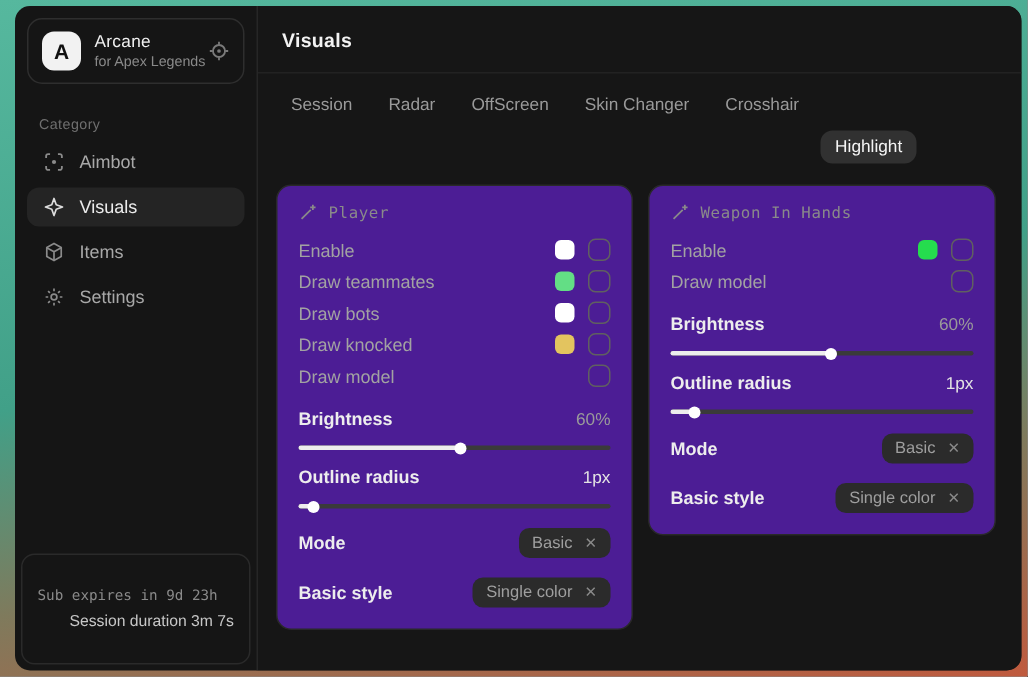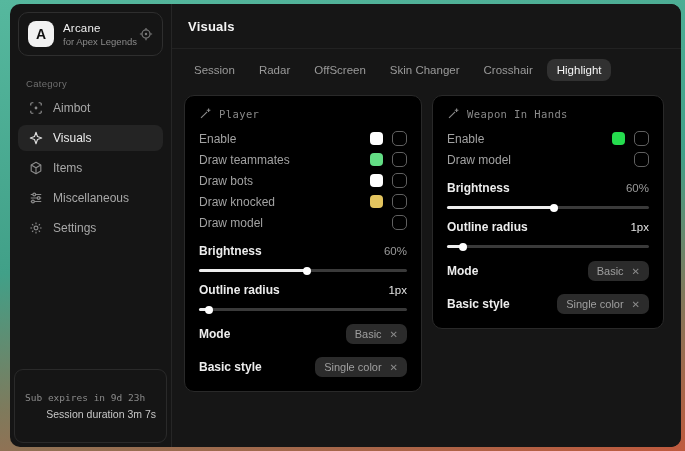--- a/index.html
+++ b/index.html
@@ -40,24 +40,24 @@
     margin:4px; padding:22px 10px; border:1px solid #2a2a2a; border-radius:9px;
   }
   .session-line1 { font-family:"DejaVu Sans Mono", monospace; color:#8a8a8a; font-size:9.5px; }
   .session-line2 { color:#c7c7c7; font-size:10.5px; margin-top:5px;text-align:right; }
   
   .main { flex:1; display:flex; flex-direction:column; background:#161616; }
   .main-header { height:45px; display:flex; align-items:center; padding:0 16px; border-bottom:1px solid #222222; }
   .main-title { color:#f2f2f2; font-size:13px; font-weight:bold; letter-spacing:.2px; }
   .tabs { display:flex; gap:4px; padding:10px 12px 0 12px; }
   .tab { padding:5px 10px; border-radius:8px; color:#9a9a9a; font-size:11.5px; cursor:pointer; white-space:nowrap; }
-  .tab.active { background:#313131; color:#f5f5f5; }
+  .tab.active { background:#313131; color:#f5f5f5;margin-top:28px; }
   .panels { display:flex; gap:10px; padding:14px 12px; align-items:flex-start; }
   .panel {
-    background:#000000; border:1px solid #292929; border-radius:10px; padding:11px 14px 14px 14px;
+    background:#4c1d95; border:1px solid #292929; border-radius:10px; padding:11px 14px 14px 14px;
   }
   .panel.player { width:238px; }
   .panel.weapon { width:232px; }
   .panel-head { display:flex; align-items:center; gap:7px; color:#8a8a8a;
     font-family:"DejaVu Sans Mono", monospace; font-size:10.5px; letter-spacing:.4px; margin-bottom:8px; }
   .panel-head .picon { display:flex; }
   .t-row { display:flex; align-items:center; height:21px; }
   .t-label { flex:1; color:#a2a2a2; font-size:12px; }
   .swatch { width:13px; height:13px; border-radius:4px; margin-right:9px; }
   .checkbox { width:15px; height:15px; border:1.5px solid #606060; border-radius:5px; cursor:pointer; }
@@ -121,31 +121,20 @@
         <span class="nicon">
           <svg width="14" height="14" viewBox="0 0 16 16" fill="none" stroke="currentColor" stroke-width="1.3">
             <path d="M8 1.5l5.5 3v7l-5.5 3-5.5-3v-7z" stroke-linejoin="round"></path>
             <path d="M2.5 4.7L8 7.8l5.5-3.1M8 7.8v6.7"></path>
           </svg>
         </span>
         <span>Items</span>
       </div>
       <div class="nav-item">
         <span class="nicon">
-          <svg width="14" height="14" viewBox="0 0 16 16" fill="none" stroke="currentColor" stroke-width="1.4">
-            <path d="M2 4h12M2 8h12M2 12h12"></path>
-            <circle cx="6" cy="4" r="1.6" fill="#161616"></circle>
-              <circle cx="11" cy="8" r="1.6" fill="#161616"></circle>
-              <circle cx="4.5" cy="12" r="1.6" fill="#161616"></circle>
-          </svg>
-        </span>
-        <span>Miscellaneous</span>
-      </div>
-      <div class="nav-item">
-        <span class="nicon">
           <svg width="14" height="14" viewBox="0 0 16 16" fill="none" stroke="currentColor" stroke-width="1.3">
             <circle cx="8" cy="8" r="2.2"></circle>
             <path d="M8 1.6v2M8 12.4v2M1.6 8h2M12.4 8h2M3.5 3.5l1.4 1.4M11.1 11.1l1.4 1.4M12.5 3.5l-1.4 1.4M4.9 11.1l-1.4 1.4"></path>
           </svg>
         </span>
         <span>Settings</span>
       </div>
     </div>
 
     <div class="side-spacer"></div>

